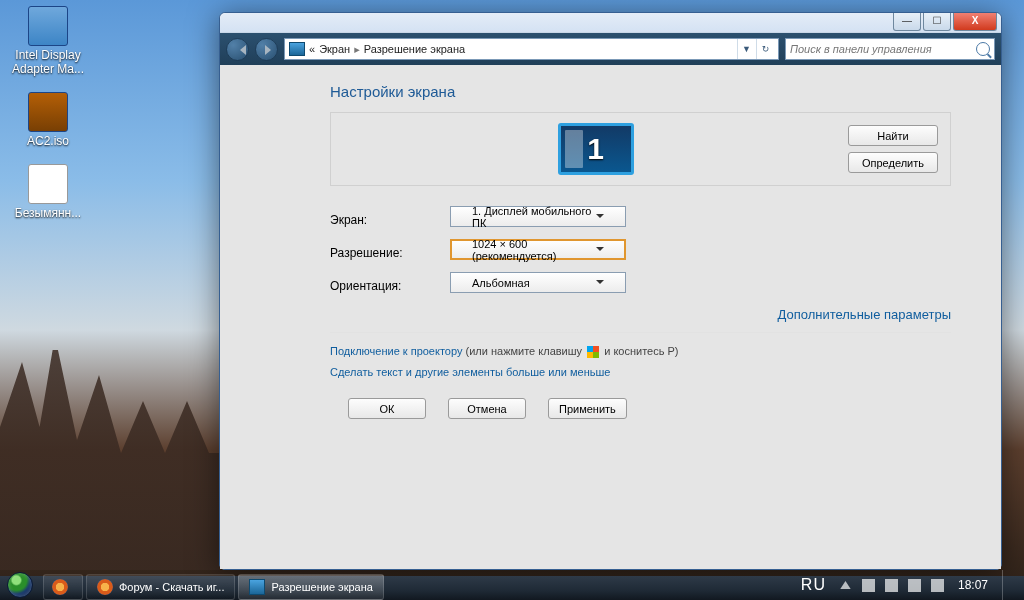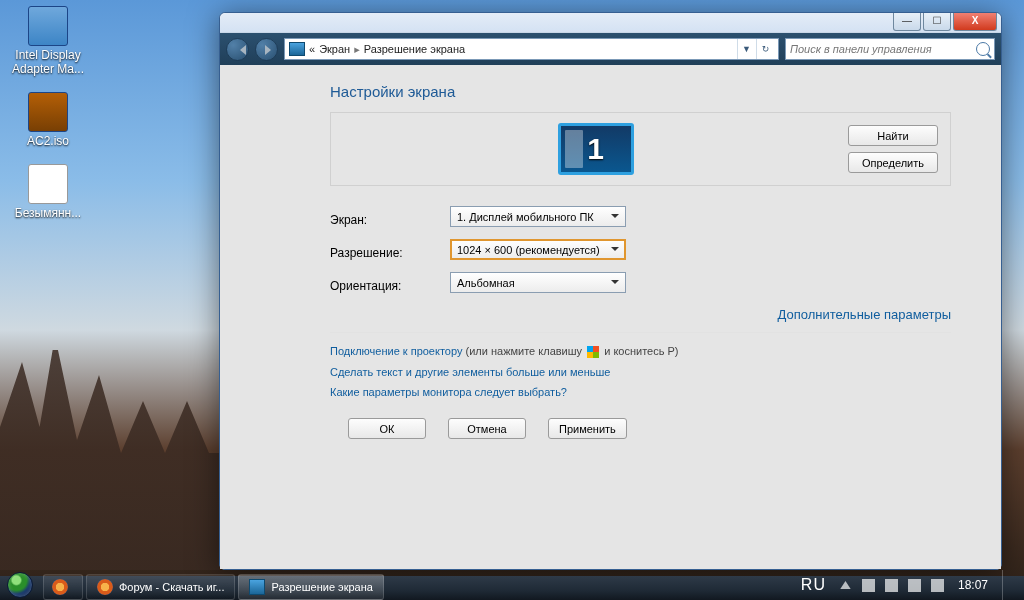--- a/index.html
+++ b/index.html
@@ -46,21 +46,21 @@
   .h1 { color: #1e5a96; font-size: 15px; font-weight: normal; margin-bottom: 12px; }
   .panel { border: 1px solid #d0d0d0; padding: 10px 12px; display: flex; align-items: center; margin-bottom: 20px; }
   .monitors { flex: 1; display: flex; justify-content: center; }
   .mon { width: 76px; height: 52px; border: 3px solid #2ea0e0; border-radius: 3px; background: linear-gradient(#123a66,#0a578f); display: flex; align-items: center; justify-content: center; color: #fff; font-size: 30px; font-weight: bold; text-shadow: 0 1px 2px #000; position:relative;}
   .mon::before{content:'';position:absolute;left:4px;top:4px;bottom:4px;width:18px;background:rgba(255,255,255,.35);border-radius:1px;}
   .pbtns { display: flex; flex-direction: column; gap: 6px; }
   .wbtn { min-width: 90px; height: 21px; background: linear-gradient(#fdfdfd,#e8e8e8); border: 1px solid #9a9a9a; border-radius: 3px; font-size: 11px; cursor: pointer; padding: 0 10px; }
 
   .row { display: flex; align-items: flex-end; margin-bottom: 12px; }
   .row .lbl { width: 120px; }
-  .sel { width: 176px; height: 21px; border: 1px solid #8a9db1; background: linear-gradient(#fff,#ececec); display: flex; align-items: center; padding: 0 6px; font-size: 11px; cursor: pointer; position: relative; }
+  .sel { width: 176px; height: 21px; border: 1px solid #8a9db1; background: linear-gradient(#fff,#ececec); display: flex; align-items: center; padding: 0 21px; font-size: 11px; cursor: pointer; position: relative; }
   .sel.hl { border: 1px solid #e0962f; box-shadow: 0 0 0 1px #e0962f inset; }
   .sel .arrow { margin-left: auto; width: 0; height: 0; border: 4px solid transparent; border-top: 4px solid #333; margin-top: 3px; }
 
   .advlink { text-align: right; margin-top: 14px; color: #0f5d9e; cursor: pointer; font-size: 13px; }
   hr.sep { border: none; border-top: 1px solid #e2e2e2; margin: 10px 0 12px; }
   .linkline { margin-bottom: 8px; font-size: 11px; }
   .linkline a { color: #0f5d9e; text-decoration: none; cursor: pointer; }
   .linkline .hint { color: #444; }
   .winkeyicon { display: inline-block; width: 12px; height: 12px; background: conic-gradient(#f25022 0 25%,#7fba00 0 50%,#ffb900 0 75%,#00a4ef 0); vertical-align: middle; margin: 0 2px; }
 
@@ -174,21 +174,20 @@
     <div class="advlink">Дополнительные параметры</div>
     <hr class="sep">
 
     <div class="linkline">
       <a>Подключение к проектору</a>
       <span class="hint"> (или нажмите клавишу </span>
       <span class="winkeyicon"></span>
       <span class="hint"> и коснитесь P)</span>
     </div>
     <div class="linkline"><a>Сделать текст и другие элементы больше или меньше</a></div>
-    <div class="linkline"><a>Какие параметры монитора следует выбрать?</a></div>
 
     <div class="footer">
       <button class="wbtn">ОК</button>
       <button class="wbtn">Отмена</button>
       <button class="wbtn">Применить</button>
     </div>
   </div>
 </div>
 
 <div class="taskbar">

